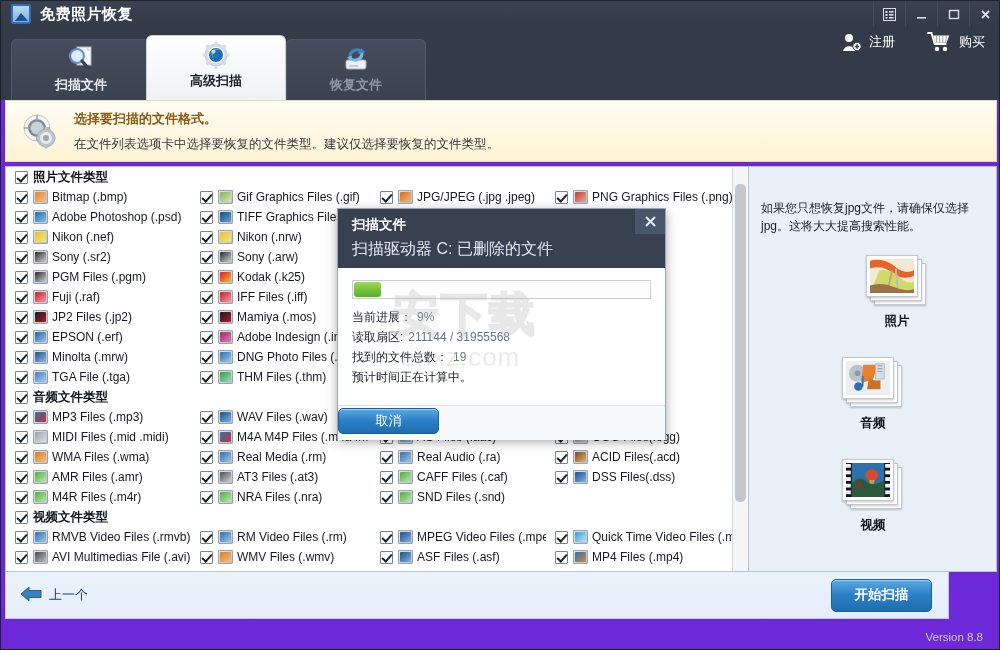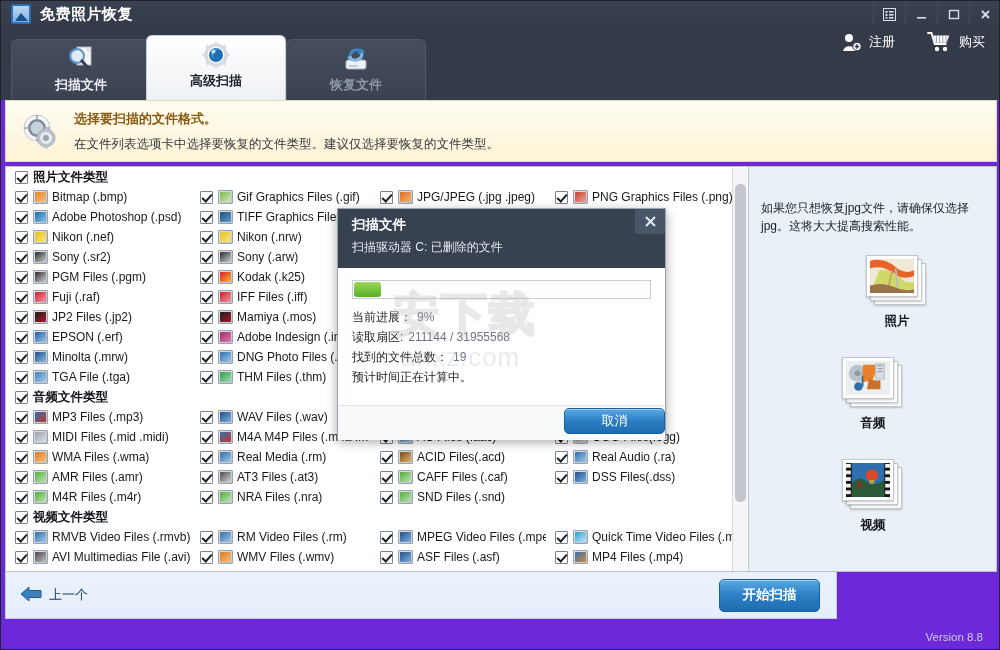--- a/index.html
+++ b/index.html
@@ -165,21 +165,21 @@
     box-shadow: 0 1px 2px rgba(0,0,0,.22);
   }
   .thumb-stack .s3 { left: 8px; top: 8px; width: 52px; height: 42px; }
   .thumb-stack .s2 { left: 4px; top: 4px; width: 52px; height: 42px; }
   .thumb-stack .s1 { left: 0px; top: 0px; width: 52px; height: 42px; padding: 3px; }
   .thumb-stack .s1 .pic { width: 100%; height: 100%; overflow: hidden; position: relative; }
   .thumb-label { font-size: 12.5px; font-weight: bold; color: #10141b; }
 
   
   .footer {
-    position: absolute; left: 4px; top: 571px; width: 832px; height: 47px;
+    position: absolute; left: 4px; top: 571px; width: 944px; height: 47px;
     background: linear-gradient(to bottom,#eaf2fb 0%, #e5eefa 100%);
     border: 1px solid #c3cdd9; border-top: none;
     display: flex; align-items: center;
   }
   .prev-btn { display: flex; align-items: center; gap: 7px; margin-left: 14px; color: #1b3c63; font-size: 13px; }
   .start-btn {
     margin-left: auto; margin-right: 16px;
     width: 101px; height: 33px; border-radius: 5px;
     background: linear-gradient(to bottom,#5aa9e4 0%, #2b7fc4 50%, #1f6cb0 100%);
     border: 1px solid #1a5f9e;
@@ -196,42 +196,42 @@
   .modal {
     position: absolute; left: 336px; top: 207px; width: 329px; height: 231px;
     background: #ffffff; border: 1px solid #9aa4b2;
     box-shadow: 0 3px 10px rgba(0,0,0,.35);
     z-index: 50;
   }
   .modal-head {
     height: 59px; background: #38414f; position: relative; padding: 7px 0 0 14px;
   }
   .modal-title { color: #ffffff; font-size: 13.5px; font-weight: bold; }
-  .modal-sub { color: #e3e8ef; font-size: 12px; margin-top: 5px; }
+  .modal-sub { color: #e3e8ef; font-size: 16px; margin-top: 5px; }
   .modal-close {
     position: absolute; right: 0; top: 0; width: 30px; height: 25px;
     background: #49566a; color: #e6ebf2; font-size: 12px; font-weight: bold;
     display: flex; align-items: center; justify-content: center;
   }
   .modal-body { padding: 12px 14px 0 14px; position: relative; height: 137px; }
   .pbar {
     height: 19px; border: 1px solid #c9ced6; background: #fdfdfd; position: relative;
   }
   .pfill {
     position: absolute; left: 1px; top: 1px; height: 15px; width: 27px;
     background: linear-gradient(to bottom,#9bd95a,#56b024);
     border-radius: 3px;
   }
   .modal-rows { margin-top: 10px; }
   .mrow { display: flex; align-items: baseline; font-size: 12px; color: #1b1f26; height: 20px; }
   .mrow .k { color: #1b1f26; }
   .mrow .v { color: #6b7481; margin-left: 5px; }
   .modal-foot {
     height: 35px; border-top: 1px solid #dfe3e9; background: #f7f9fb;
-    display: flex; align-items: center; justify-content: flex-end;
+    display: flex; align-items: center; justify-content: flex-start;
   }
   .cancel-btn {
     width: 101px; height: 26px; border-radius: 5px; margin-top: -4px;
     background: linear-gradient(to bottom,#5aa9e4 0%, #2b7fc4 50%, #1f6cb0 100%);
     border: 1px solid #1a5f9e; color: #fff; font-size: 13px;
     display: flex; align-items: center; justify-content: center;
     box-shadow: inset 0 1px 0 rgba(255,255,255,.45);
   }
   
   .wm {
@@ -635,30 +635,30 @@
             <div class="cell">
               <span class="cb checked"></span>
               <span class="fico">
                 <i style="background: linear-gradient(140deg, rgb(47, 111, 174) 0%, rgb(159, 199, 232) 100%);"></i>
               </span>
               <span>Real Media (.rm)</span>
             </div>
             <div class="cell">
               <span class="cb checked"></span>
               <span class="fico">
+                <i style="background: linear-gradient(140deg, rgb(47, 111, 174) 0%, rgb(159, 199, 232) 100%);"></i>
+              </span>
+              <span>Real Audio (.ra)</span>
+            </div>
+            <div class="cell">
+              <span class="cb checked"></span>
+              <span class="fico">
                 <i style="background: linear-gradient(140deg, rgb(122, 74, 26) 0%, rgb(224, 180, 106) 100%);"></i>
               </span>
               <span>ACID Files(.acd)</span>
-            </div>
-            <div class="cell">
-              <span class="cb checked"></span>
-              <span class="fico">
-                <i style="background: linear-gradient(140deg, rgb(47, 111, 174) 0%, rgb(159, 199, 232) 100%);"></i>
-              </span>
-              <span>Real Audio (.ra)</span>
             </div>
             <div class="cell">
               <span class="cb checked"></span>
               <span class="fico">
                 <i style="background: linear-gradient(140deg, rgb(79, 174, 60) 0%, rgb(191, 227, 176) 100%);"></i>
               </span>
               <span>AMR Files (.amr)</span>
             </div>
             <div class="cell">
               <span class="cb checked"></span>

